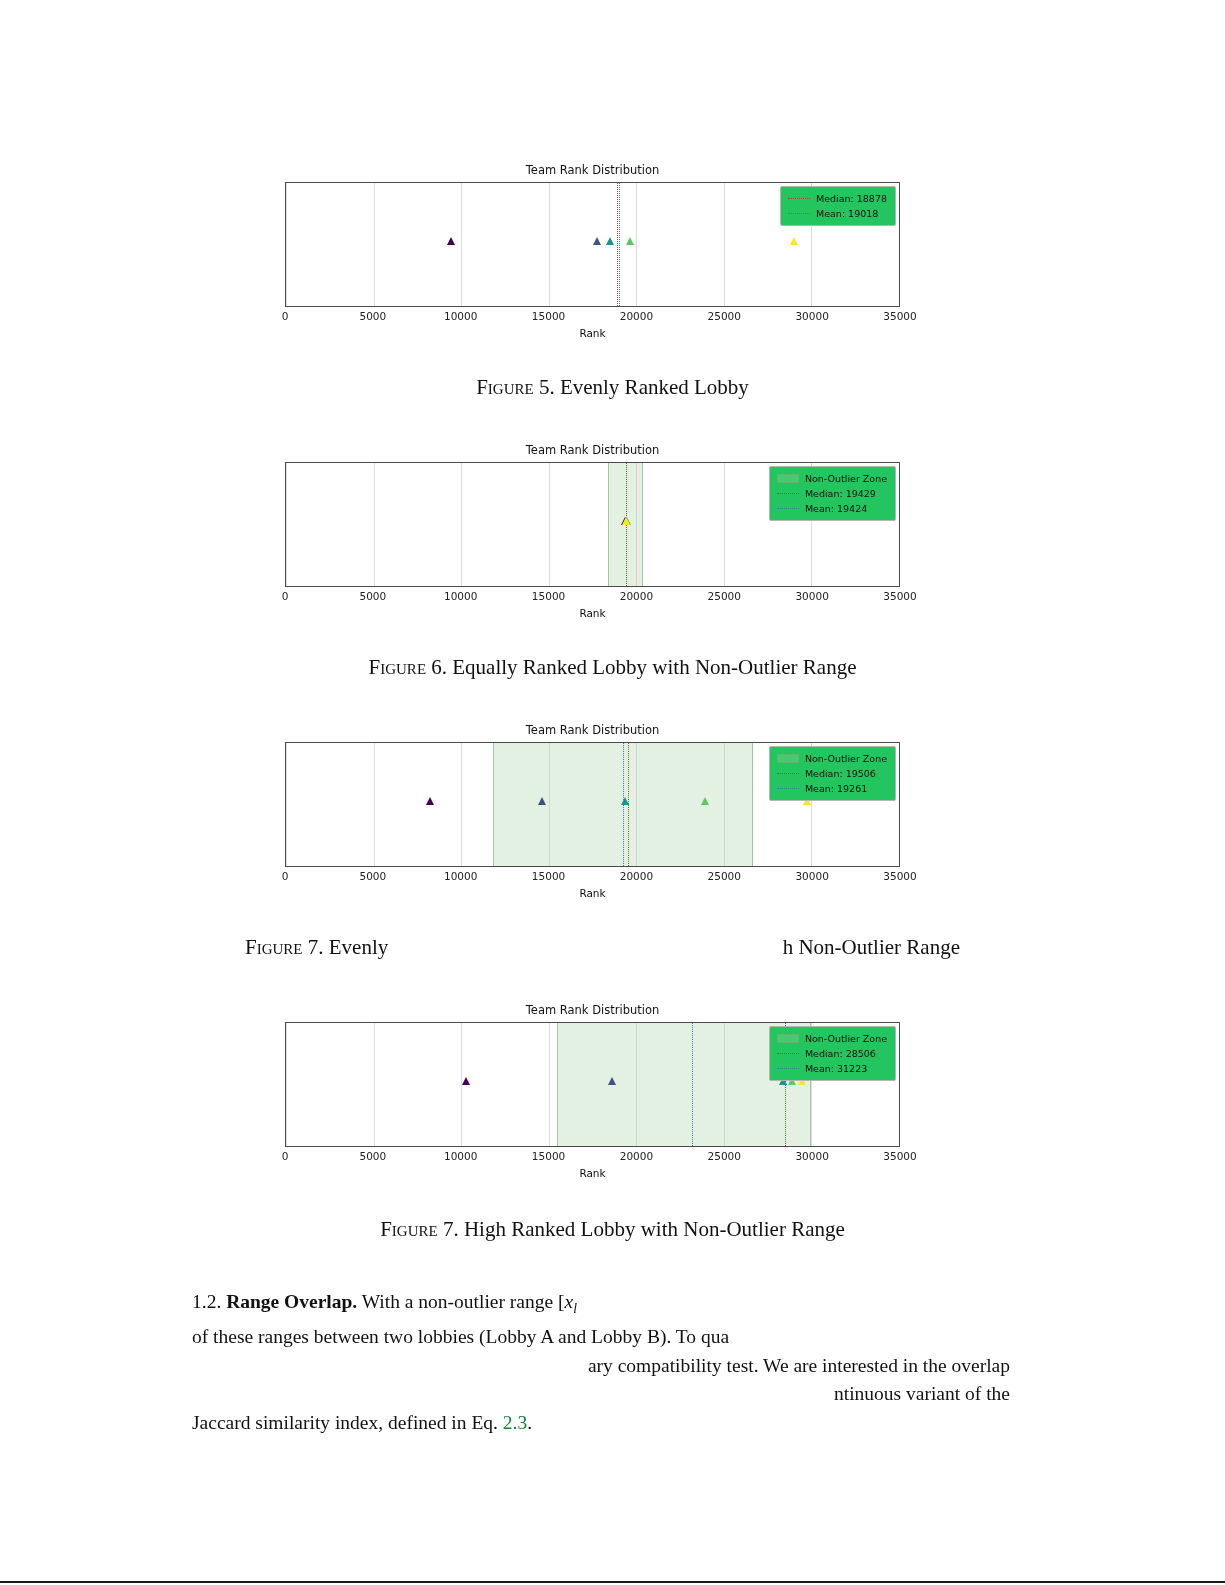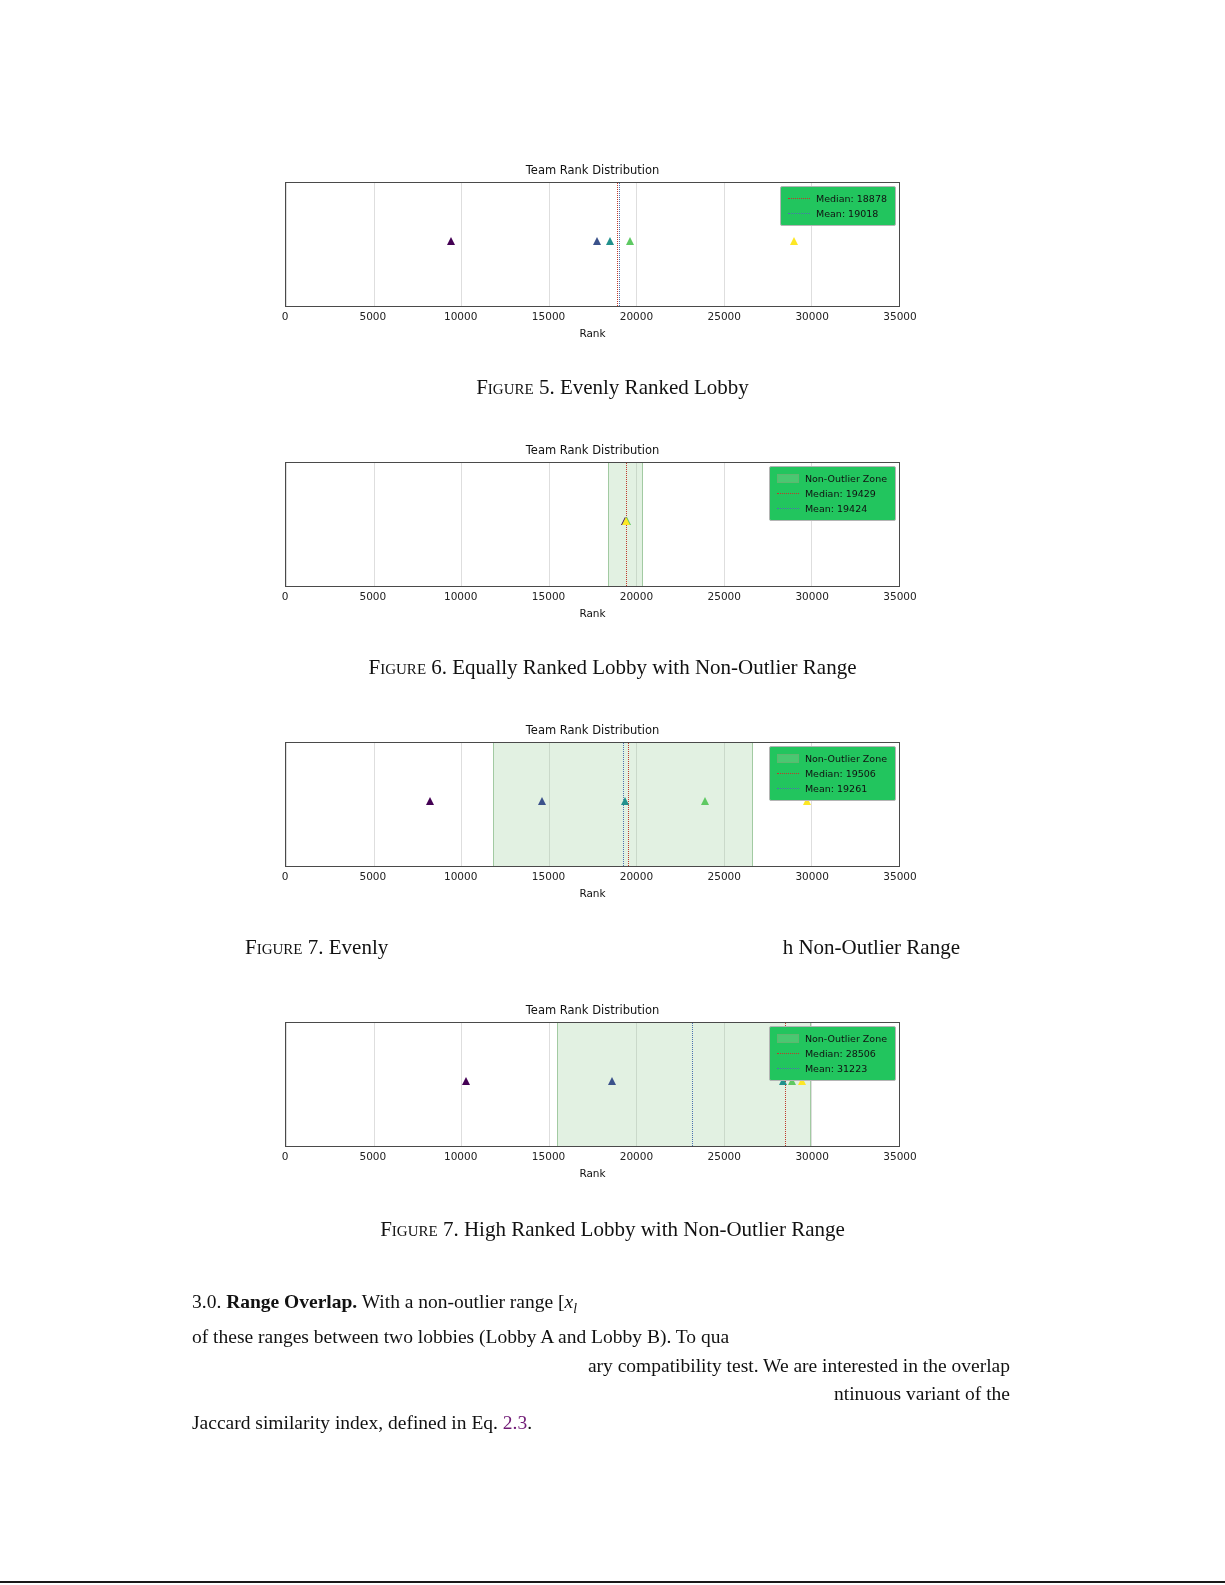--- a/index.html
+++ b/index.html
@@ -69,21 +69,21 @@
   
   .bodytext {
     position:absolute; left:192px; width:818px;
     font-size:19.5px; line-height:28.5px; color:#111;
   }
   .tline { white-space:nowrap; }
   .tright { text-align:right; }
   .bodytext b { font-weight:bold; }
   .bodytext i { font-style:italic; }
   .bodytext sub { font-size:0.7em; }
-  .eqref { color:#701a75; text-decoration:none; cursor:pointer; }
+  .eqref { color:#15803d; text-decoration:none; cursor:pointer; }
 
   .bottom-rule {
     position:absolute; left:0; top:1581px; width:100%; height:2px; background:#1a1a1a;
   }
 </style>
 </head>
 <body>
 
 <div class="page">
 
@@ -288,21 +288,21 @@
       </div>
   </figure>
 
   <div class="caption" style="top:1217px">
     <span class="sc">Figure 7.</span>
     <span>High Ranked Lobby with Non-Outlier Range</span>
   </div>
 
   <div class="bodytext" style="top:1288px">
     <div class="tline">
-      <span>3.0.</span>
+      <span>1.2.</span>
       <b>Range Overlap.</b>
       <span>With a non-outlier range [</span><i><span>x</span><sub>l</sub></i>
     </div>
     <div class="tline">of these ranges between two lobbies (Lobby A and Lobby B). To qua</div>
     <div class="tline tright">ary compatibility test. We are interested in the overlap</div>
     <div class="tline tright">ntinuous variant of the</div>
     <div class="tline">
       <span>Jaccard similarity index, defined in Eq. </span><a class="eqref">2.3</a><span>.</span>
     </div>
   </div>

